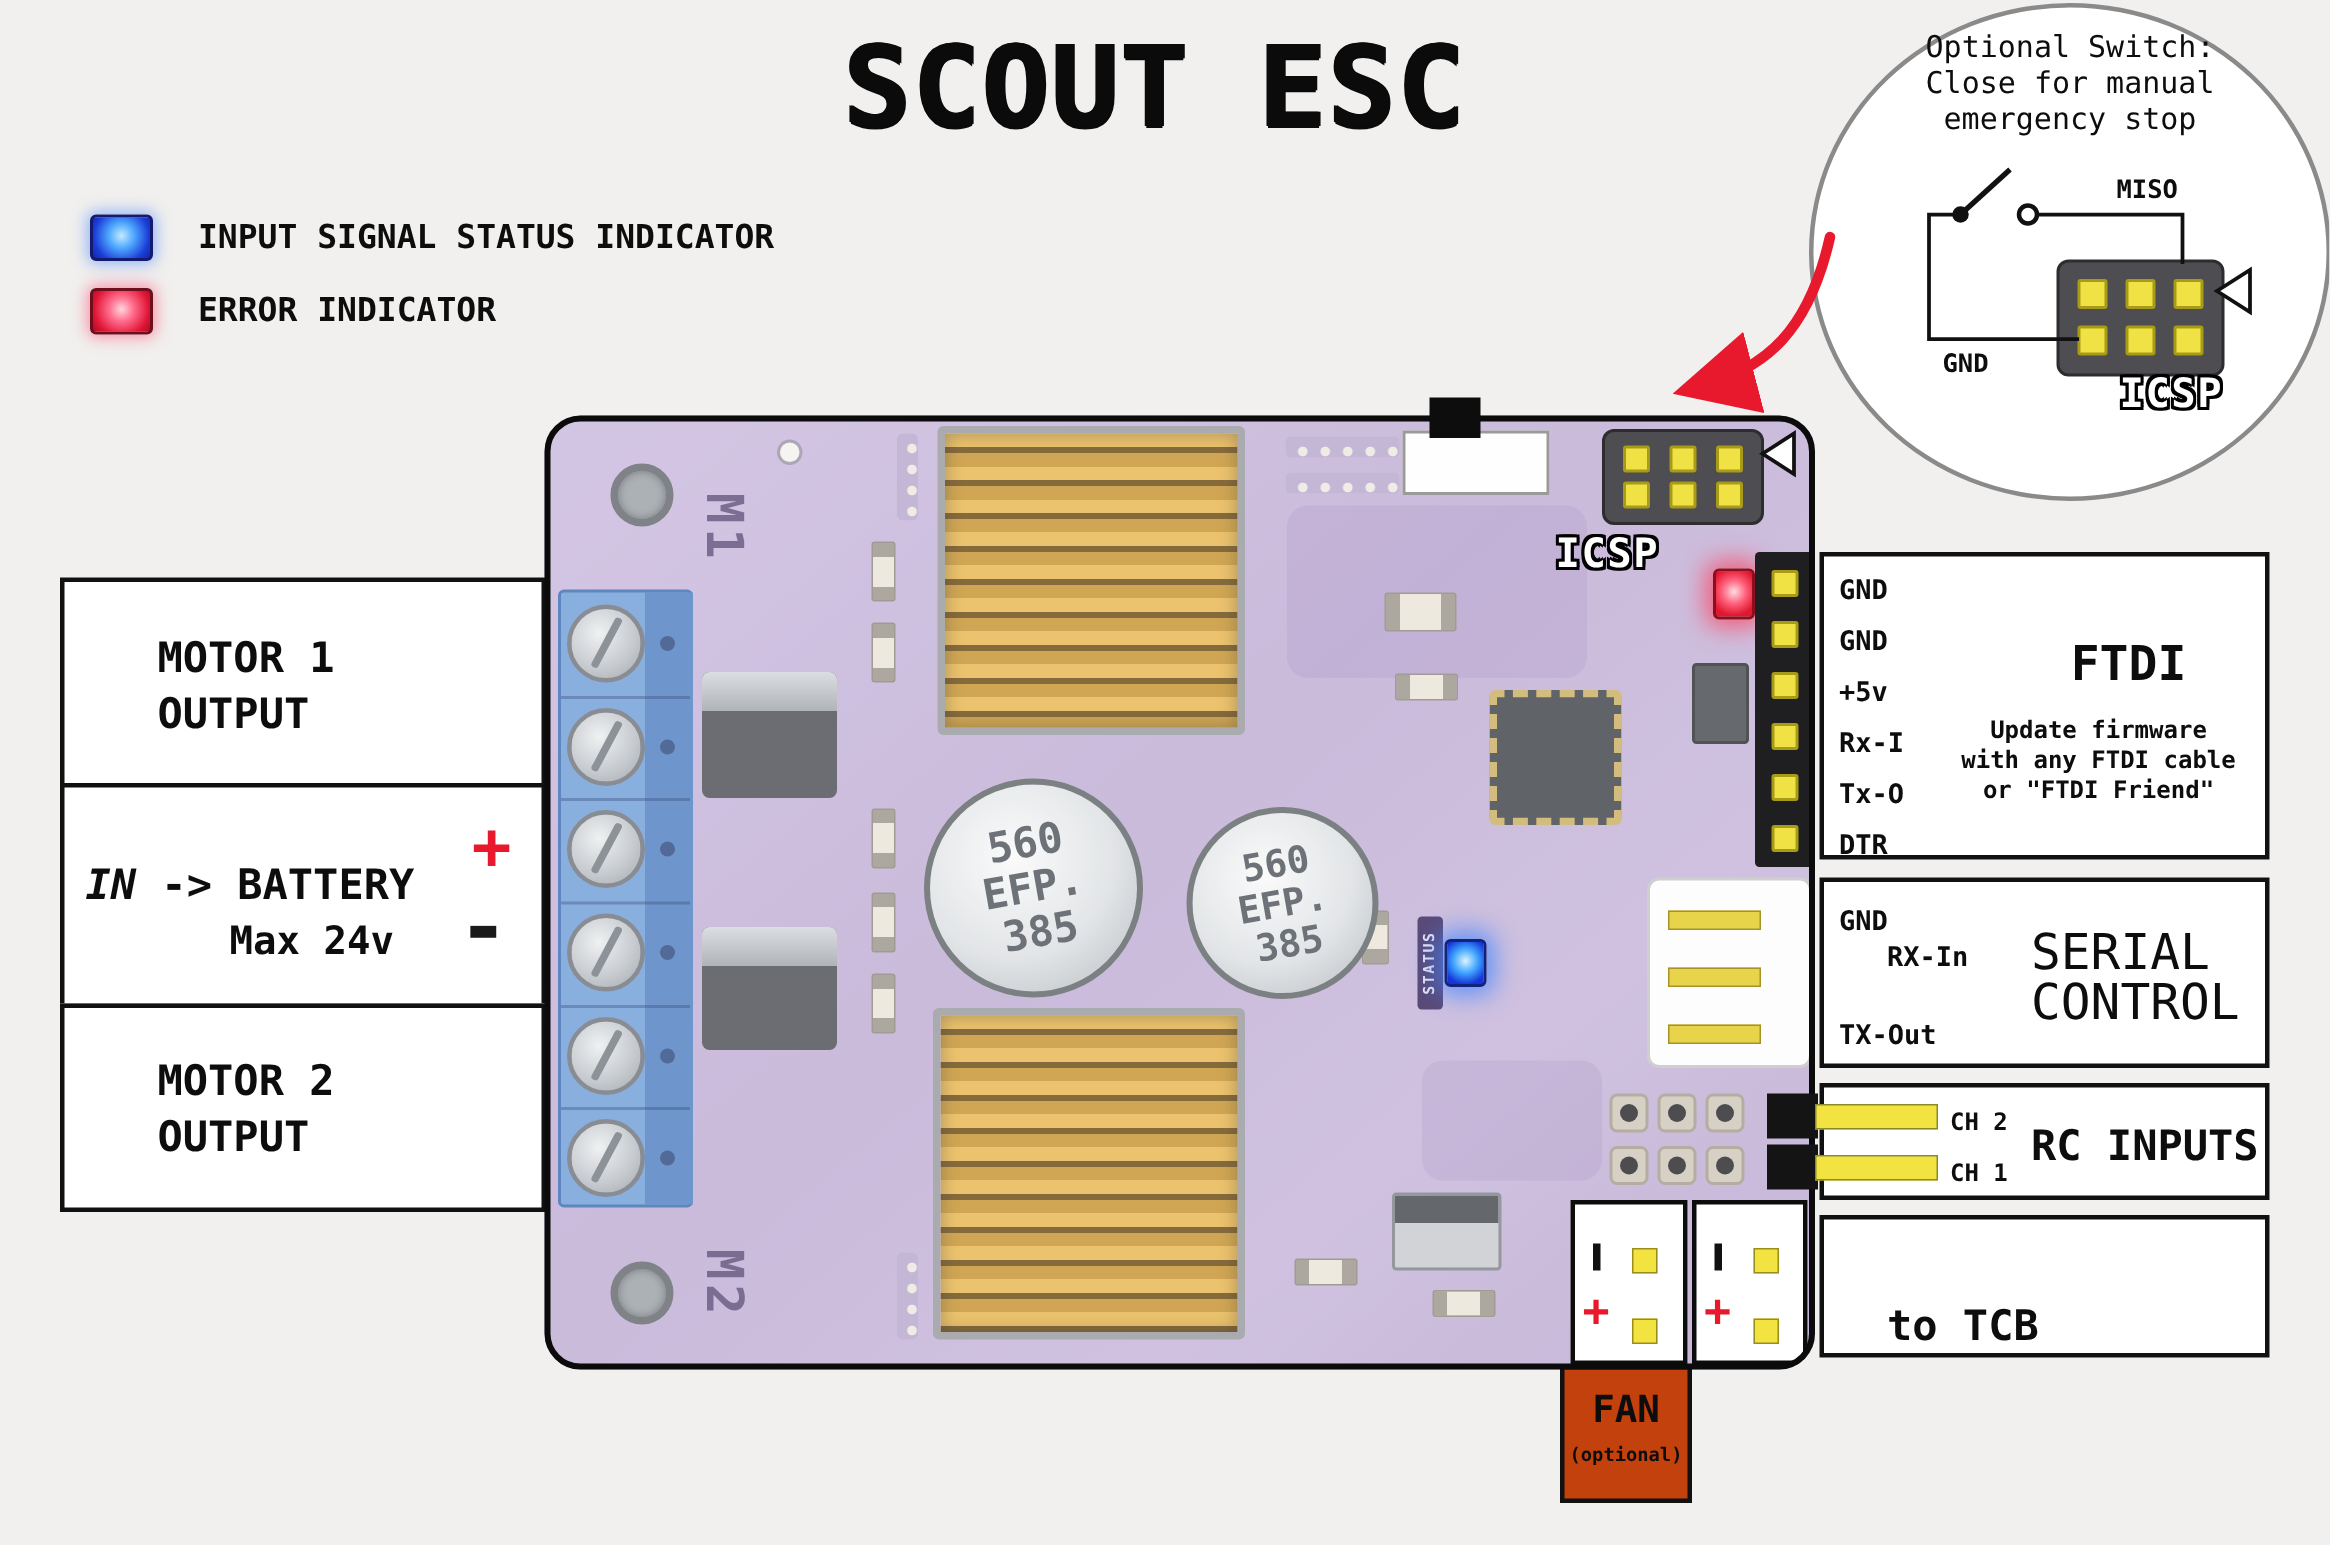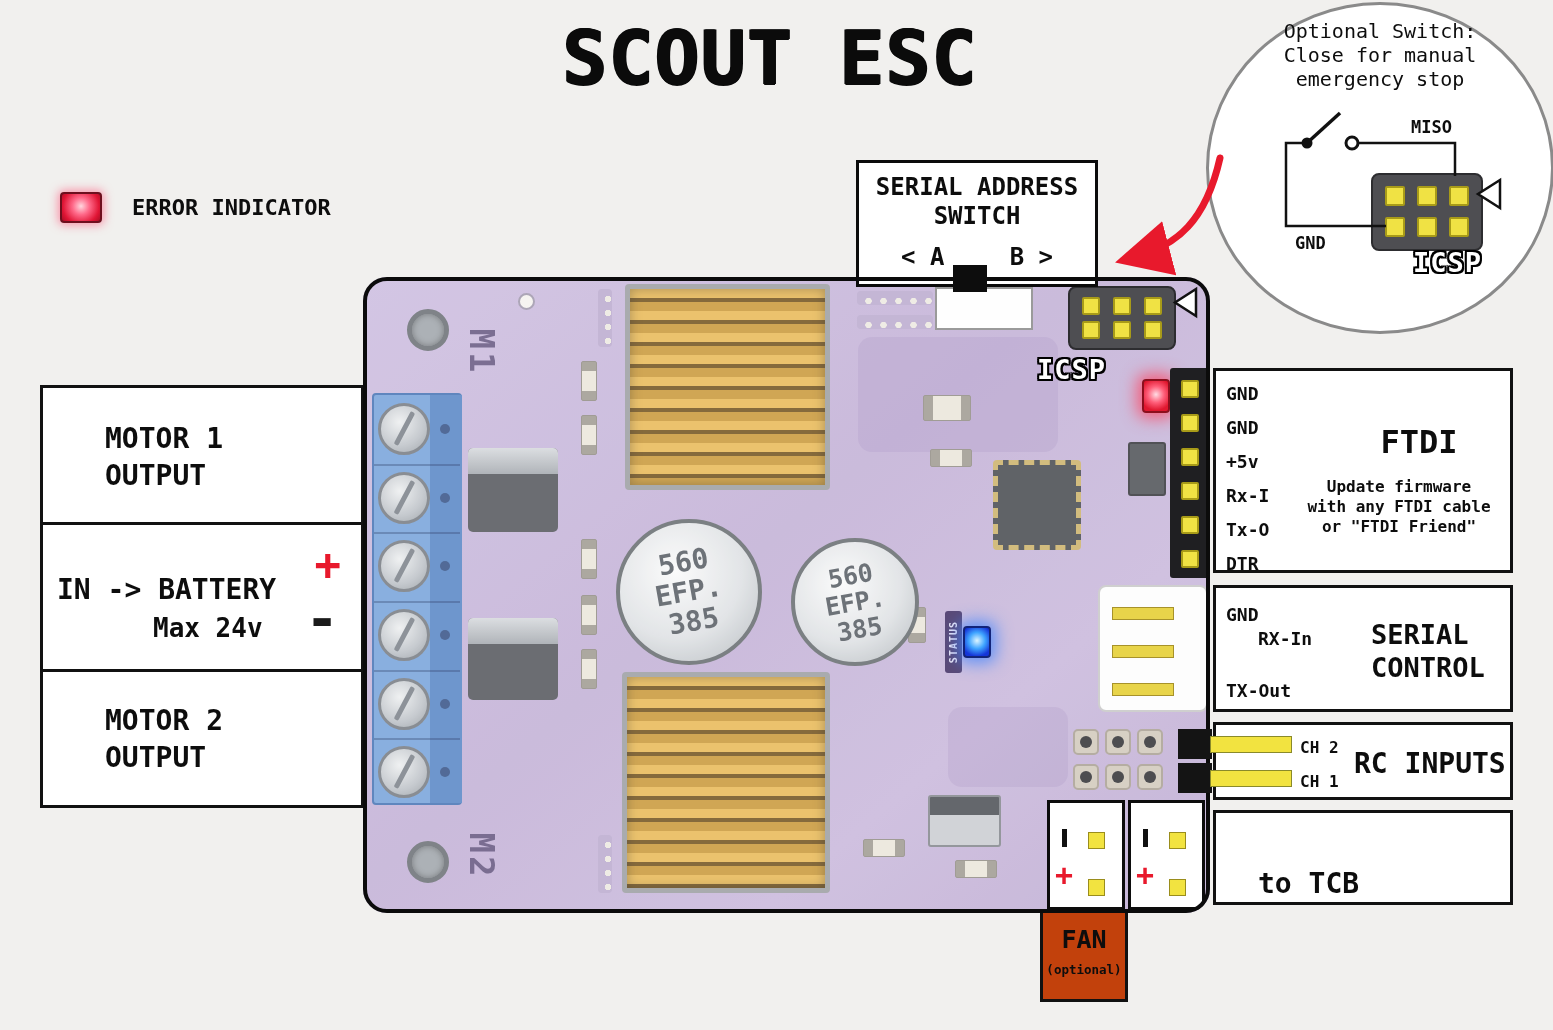--- a/index.html
+++ b/index.html
@@ -130,29 +130,33 @@
   .pinlbl { position:absolute; left:10px; font-size:18px; font-weight:bold; }
   .plus-sign { position:absolute; right:20px; top:14px; font-size:44px; font-weight:bold; color:#e8192c; }
   .minus-sign { position:absolute; right:22px; top:74px; font-size:56px; font-weight:bold; color:#1a1a1a; line-height:40px; }
 
   .fan-box { position:absolute; left:1040px; top:910px; width:88px; height:92px;
     background:#c2410c; border:3px solid #111; box-sizing:border-box; z-index:15; text-align:center; }
   .fan-title { margin-top:12px; font-size:25px; font-weight:bold; }
   .fan-sub { margin-top:8px; font-size:12.5px; font-weight:bold; }
 
   .overlay { position:absolute; left:0; top:0; z-index:30; pointer-events:none; }
-  .it { }
+  .it { font-style:italic; }
 </style>
 </head>
 <body>
 
 <div class="canvas">
 
   <div class="title">SCOUT ESC</div>
 
+  <div class="legend-row" style="top:143px;">
+    <span class="led led-blue"></span>
+    <span class="legend-label">INPUT SIGNAL STATUS INDICATOR</span>
+  </div>
   <div class="legend-row" style="top:192px;">
     <span class="led led-red"></span>
     <span class="legend-label">ERROR INDICATOR</span>
   </div>
 
   <div class="bubble">
     <div class="bubble-text">
       <div>Optional Switch:</div>
       <div>Close for manual</div>
       <div>emergency stop</div>
@@ -163,30 +167,20 @@
       <div class="pad" style="left:12px; top:11px; width:20px; height:20px;"></div>
       <div class="pad" style="left:44px; top:11px; width:20px; height:20px;"></div>
       <div class="pad" style="left:76px; top:11px; width:20px; height:20px;"></div>
       <div class="pad" style="left:12px; top:42px; width:20px; height:20px;"></div>
       <div class="pad" style="left:44px; top:42px; width:20px; height:20px;"></div>
       <div class="pad" style="left:76px; top:42px; width:20px; height:20px;"></div>
     </div>
     <div class="icsp-label" style="left:204px; top:242px;">ICSP</div>
   </div>
 
-  <div class="sas-box">
-    <div class="sas-title">
-      <div>SERIAL ADDRESS</div>
-      <div>SWITCH</div>
-    </div>
-    <div class="sas-ab">
-      <span>&lt; A</span>
-      <span>B &gt;</span>
-    </div>
-  </div>
   <div class="sw-body"></div>
   <div class="sw-nub"></div>
 
   <div class="board">
     <div class="patch" style="left:495px; top:60px; width:200px; height:115px;"></div>
     <div class="patch" style="left:585px; top:430px; width:120px; height:80px;"></div>
 
     <div class="mhole" style="left:44px; top:32px;"></div>
     <div class="mhole" style="left:44px; top:564px;"></div>
     <div class="via" style="left:155px; top:16px;"></div>
@@ -352,21 +346,21 @@
       <div>Update firmware</div>
       <div>with any FTDI cable</div>
       <div>or "FTDI Friend"</div>
     </div>
   </div>
 
   <div class="rbox" style="top:585px; height:127px;">
     <div class="pinlbl" style="top:16px;">GND</div>
     <div class="pinlbl" style="top:40px;margin-left:32px;">RX-In</div>
     <div class="pinlbl" style="top:92px;">TX-Out</div>
-    <div style="position:absolute; left:155px; top:30px; font-size:27px; font-weight:bold; line-height:33px;">
+    <div style="position:absolute; left:138px; top:30px; font-size:33px; font-weight:normal; line-height:33px;">
       <div>SERIAL</div>
       <div>CONTROL</div>
     </div>
   </div>
 
   <div class="rbox" style="top:722px; height:78px;">
     <div style="position:absolute; left:84px; top:13px; font-size:16px; font-weight:bold;">CH 2</div>
     <div style="position:absolute; left:84px; top:47px; font-size:16px; font-weight:bold;">CH 1</div>
     <div style="position:absolute; left:138px; top:22px; font-size:28px; font-weight:bold;">RC INPUTS</div>
   </div>

